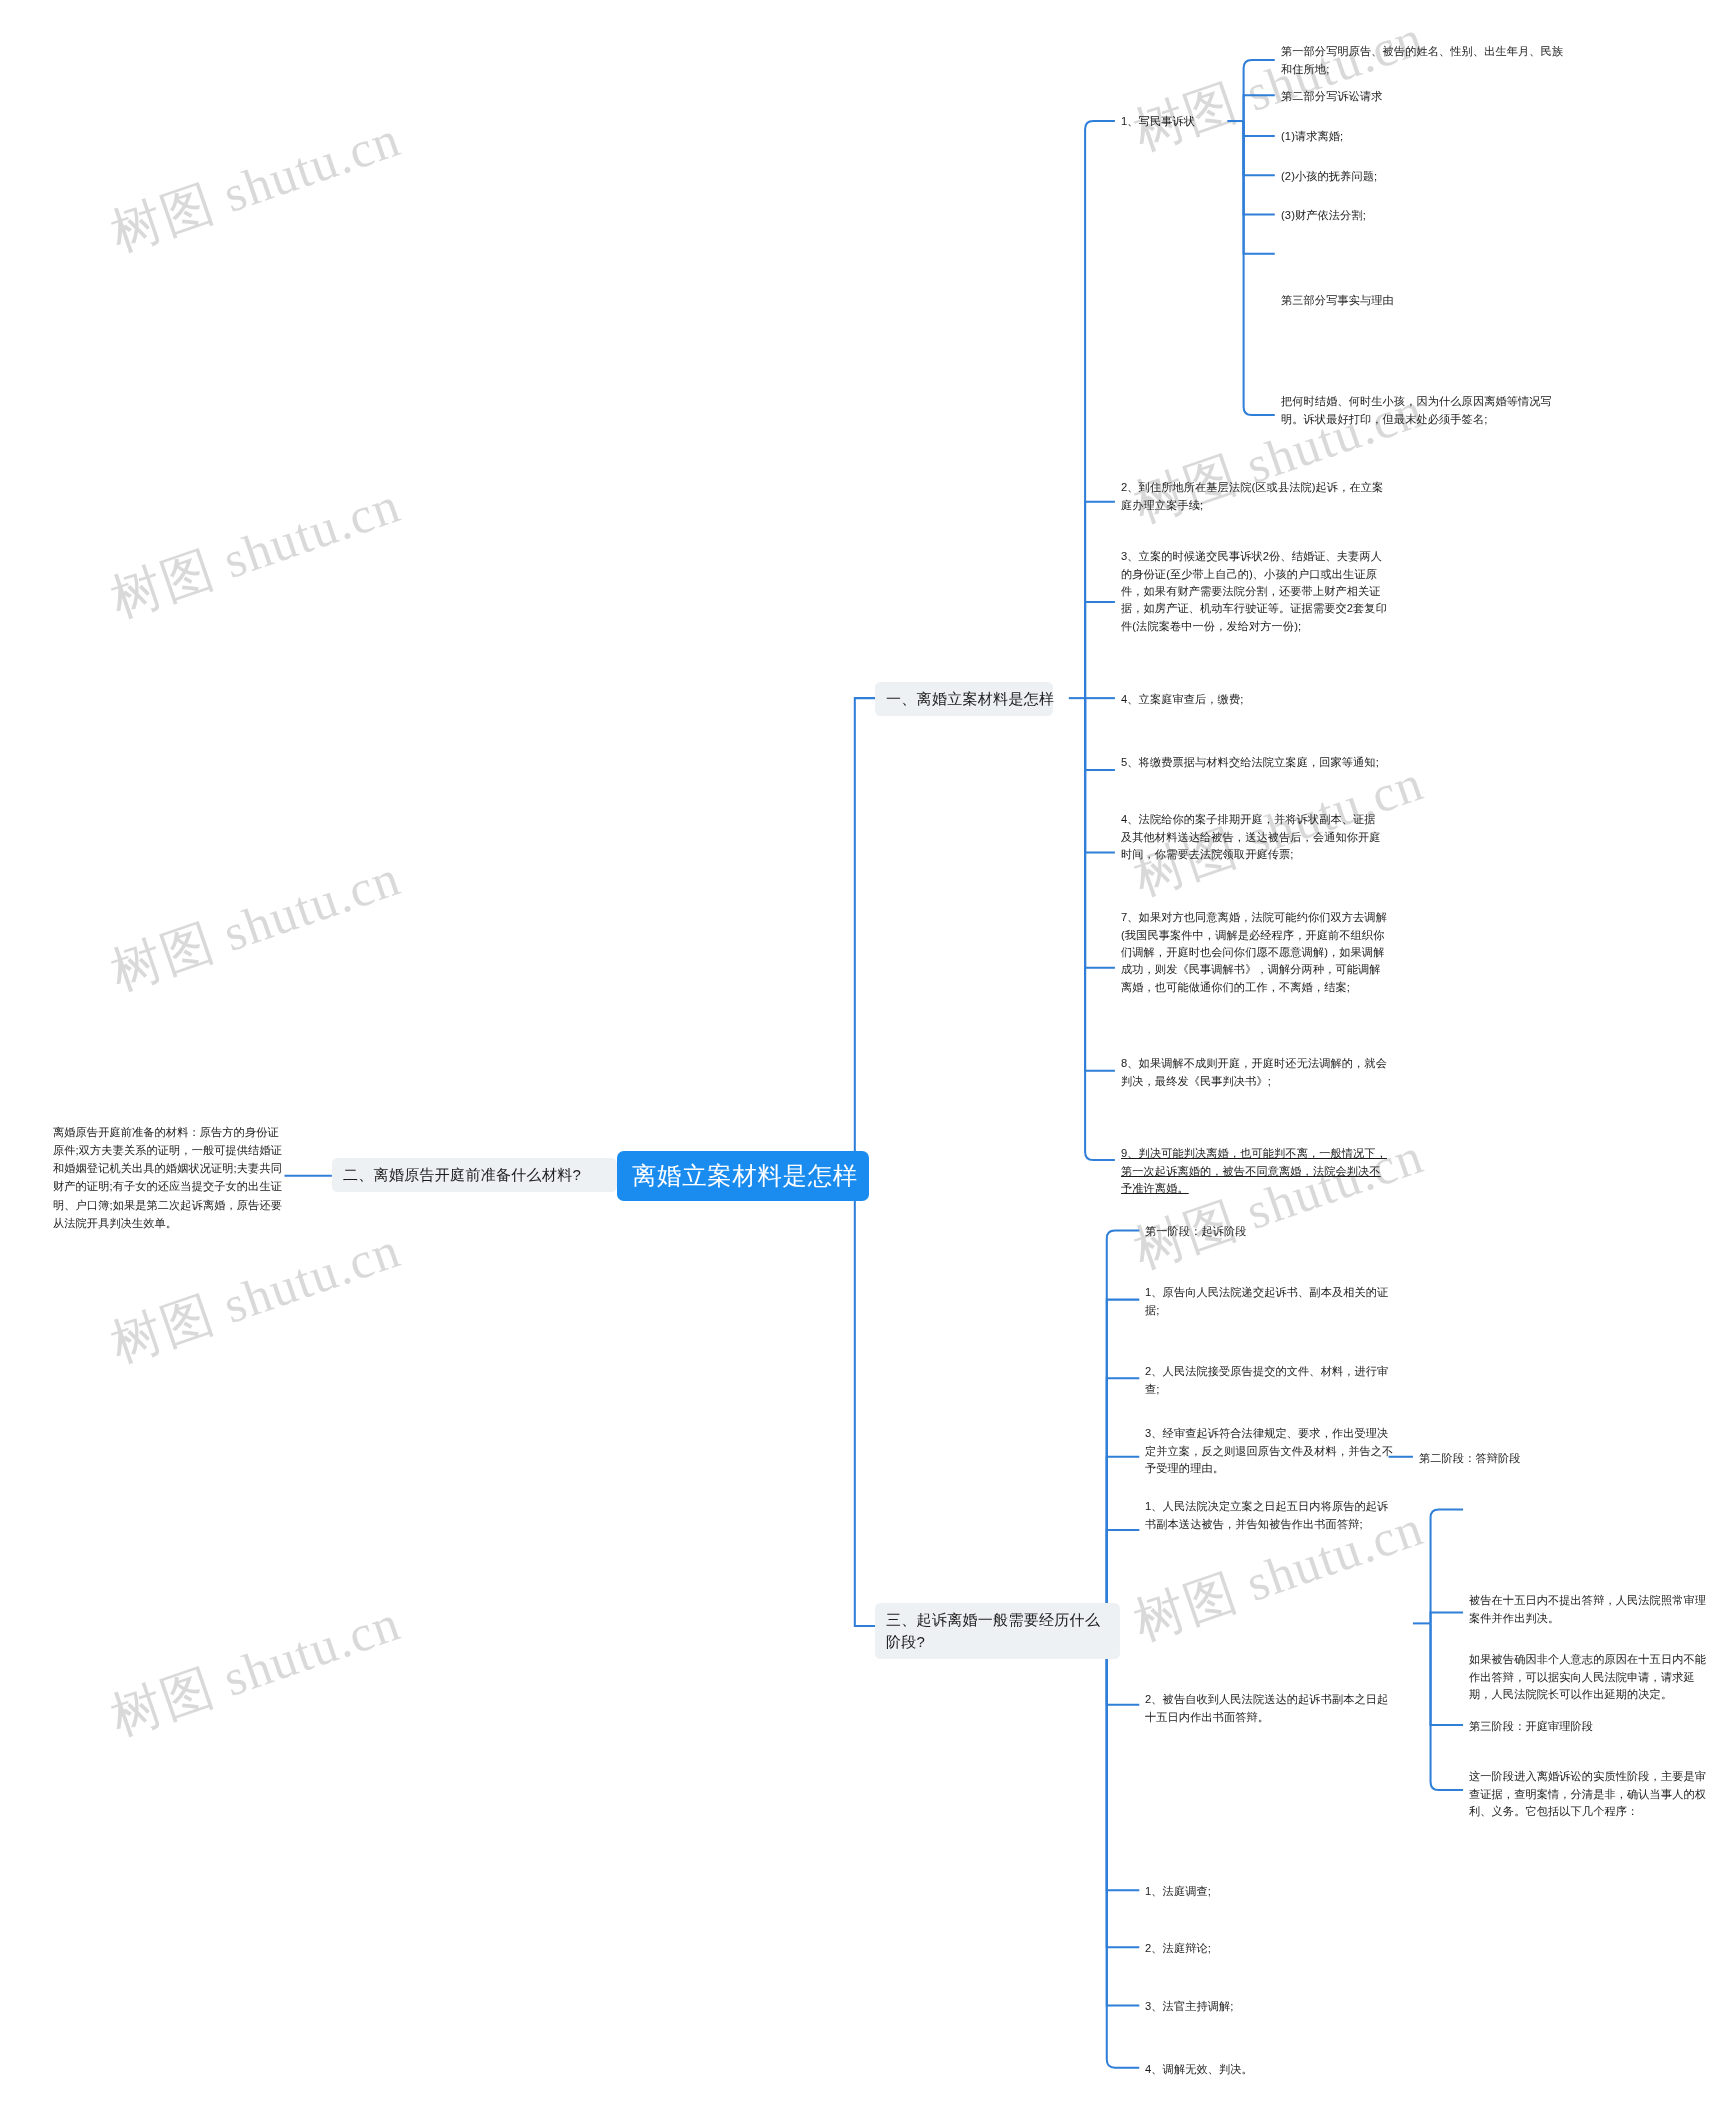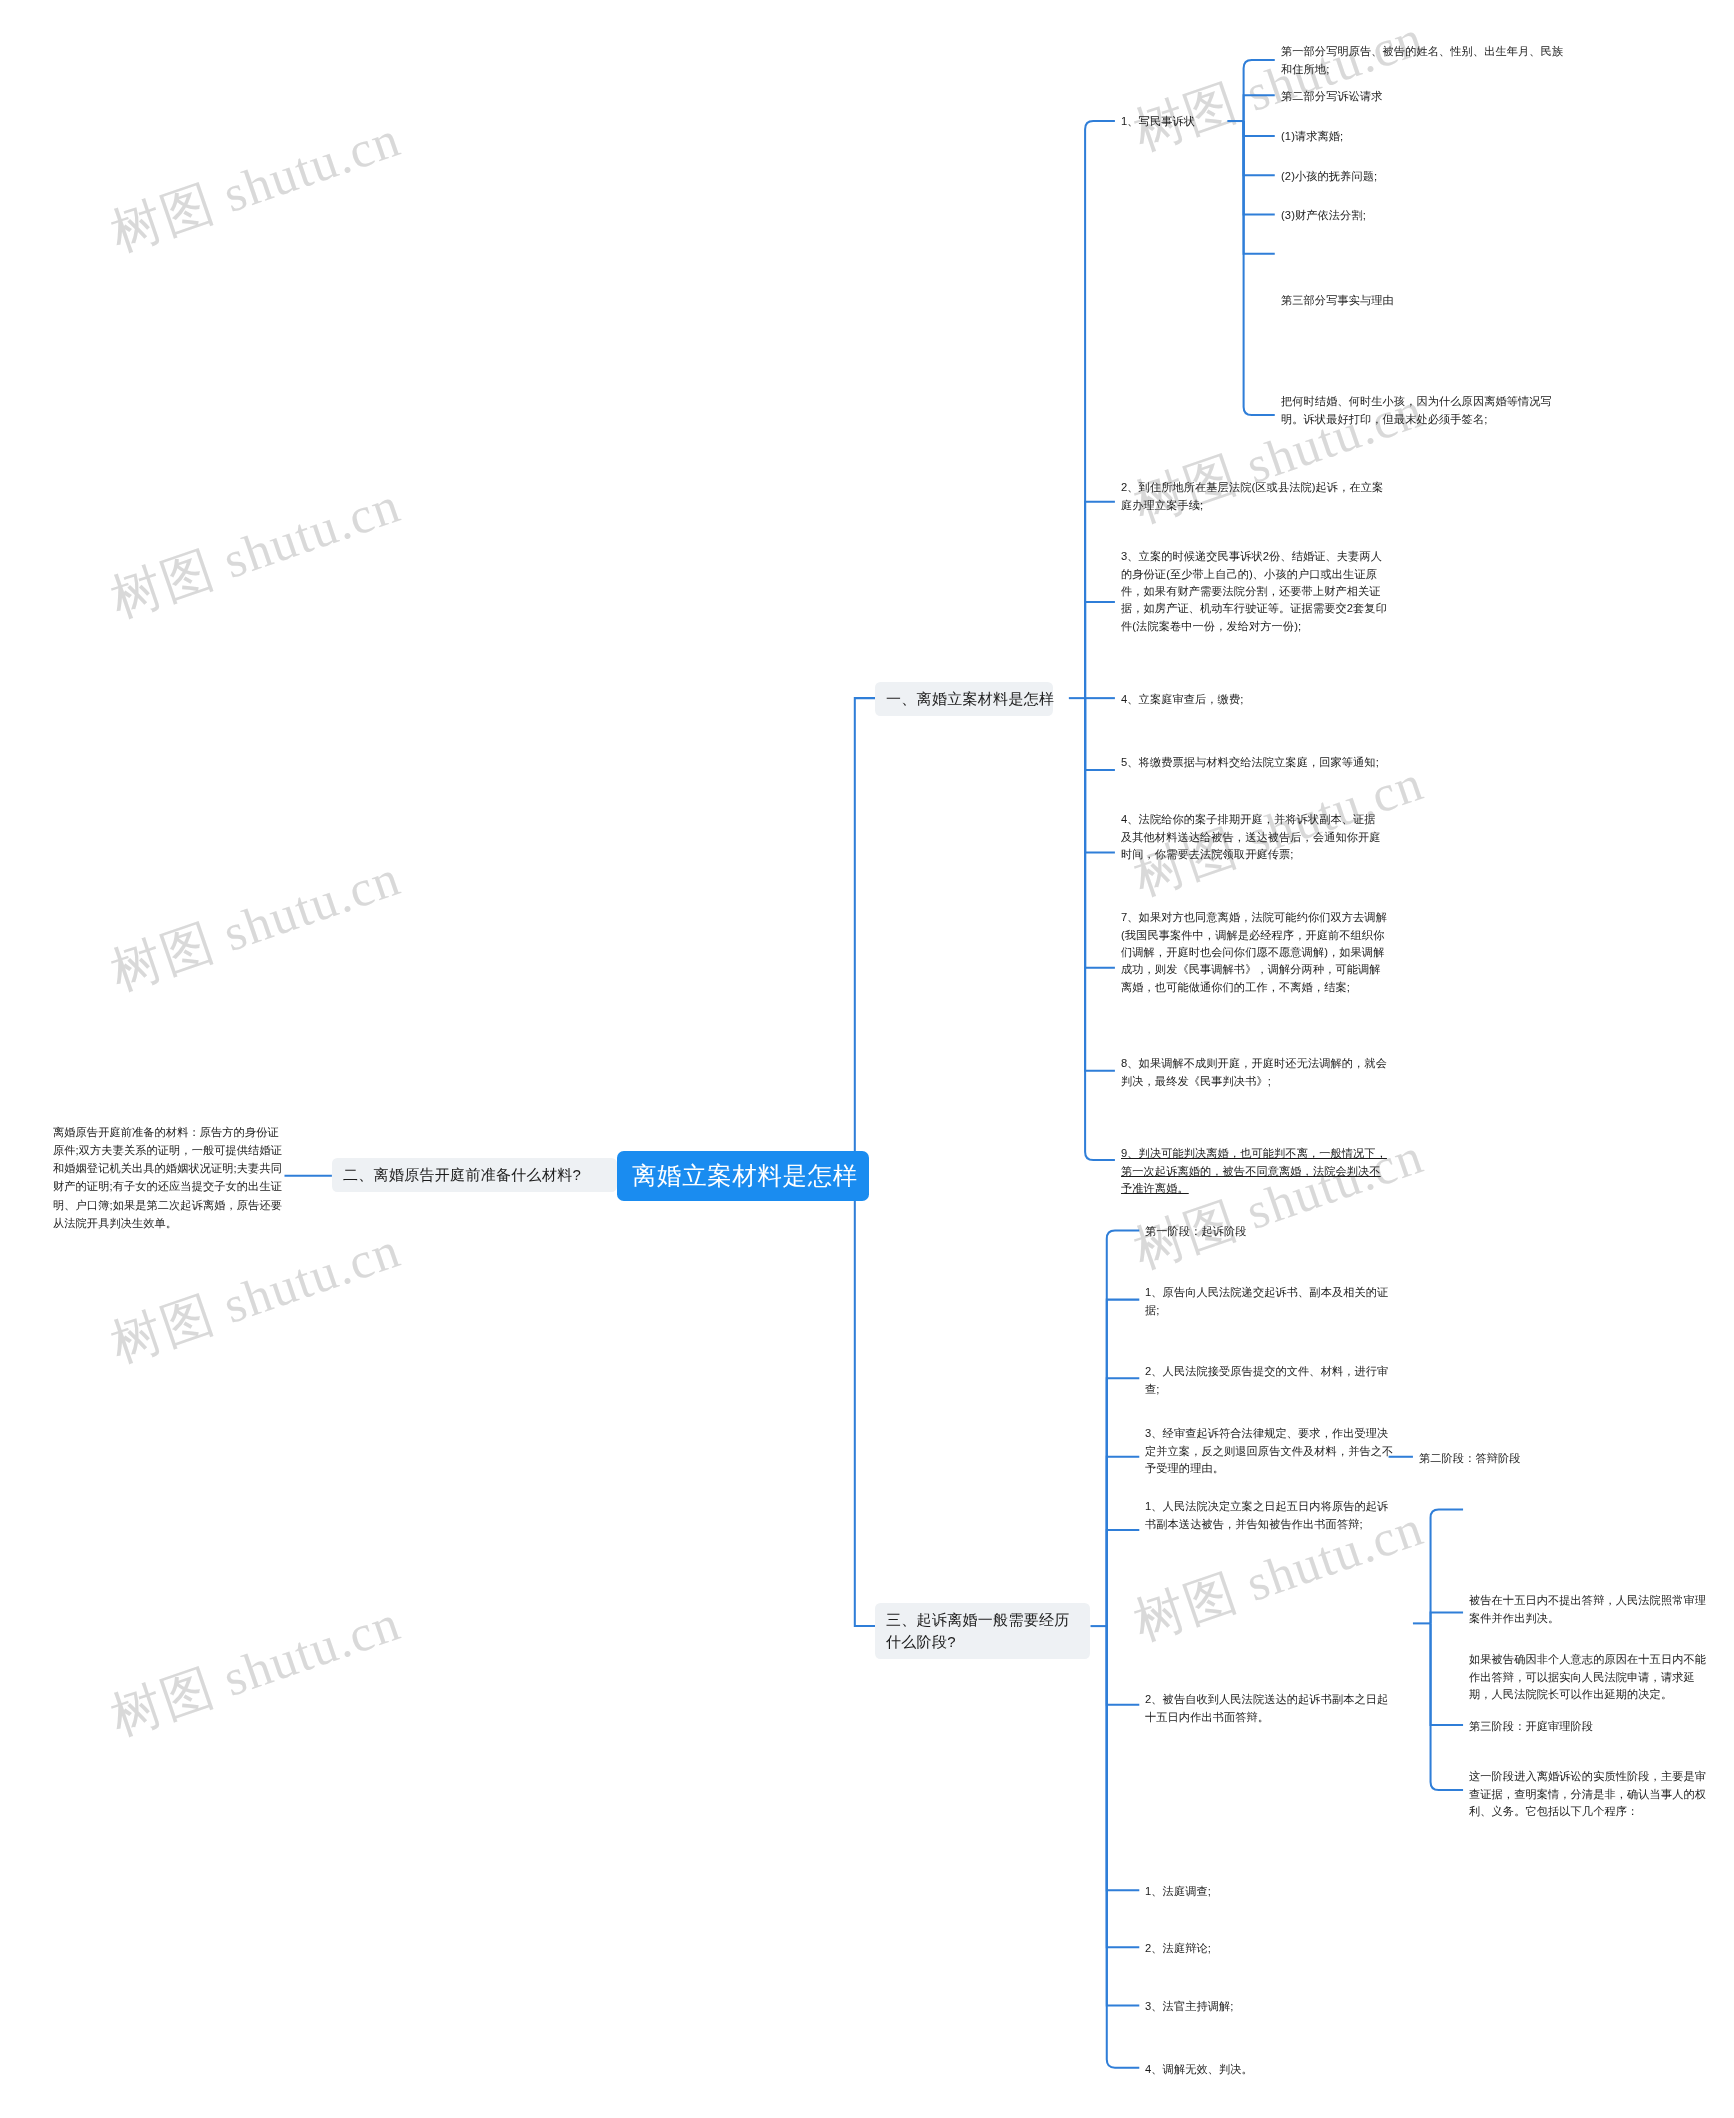--- a/index.html
+++ b/index.html
@@ -190,21 +190,21 @@
 
   <div class="node leaf" style="left:1121px; top:478px; width:271px;">2、到住所地所在基层法院(区或县法院)起诉，在立案庭办理立案手续;</div>
   <div class="node leaf" style="left:1121px; top:547px; width:268px;">3、立案的时候递交民事诉状2份、结婚证、夫妻两人的身份证(至少带上自己的)、小孩的户口或出生证原件，如果有财产需要法院分割，还要带上财产相关证据，如房产证、机动车行驶证等。证据需要交2套复印件(法院案卷中一份，发给对方一份);</div>
   <div class="node leaf" style="left:1121px; top:690px; width:217px;">4、立案庭审查后，缴费;</div>
   <div class="node leaf" style="left:1121px; top:753px; width:264px;">5、将缴费票据与材料交给法院立案庭，回家等通知;</div>
   <div class="node leaf" style="left:1121px; top:810px; width:264px;">4、法院给你的案子排期开庭，并将诉状副本、证据及其他材料送达给被告，送达被告后，会通知你开庭时间，你需要去法院领取开庭传票;</div>
   <div class="node leaf" style="left:1121px; top:908px; width:268px;">7、如果对方也同意离婚，法院可能约你们双方去调解(我国民事案件中，调解是必经程序，开庭前不组织你们调解，开庭时也会问你们愿不愿意调解)，如果调解成功，则发《民事调解书》，调解分两种，可能调解离婚，也可能做通你们的工作，不离婚，结案;</div>
   <div class="node leaf" style="left:1121px; top:1054px; width:268px;">8、如果调解不成则开庭，开庭时还无法调解的，就会判决，最终发《民事判决书》;</div>
   <div class="node leaf" style="left:1121px; top:1144px; width:268px;text-decoration:underline;">9、判决可能判决离婚，也可能判不离，一般情况下，第一次起诉离婚的，被告不同意离婚，法院会判决不予准许离婚。</div>
 
-  <div class="node lv1" style="left:875px; top:1603px; width:215px;">三、起诉离婚一般需要经历什么阶段?</div>
+  <div class="node lv1" style="left:875px; top:1603px; width:245px;">三、起诉离婚一般需要经历什么阶段?</div>
 
   <div class="node leaf" style="left:1145px; top:1222px; width:210px;">第一阶段：起诉阶段</div>
   <div class="node leaf" style="left:1145px; top:1283px; width:251px;">1、原告向人民法院递交起诉书、副本及相关的证据;</div>
   <div class="node leaf" style="left:1145px; top:1362px; width:251px;">2、人民法院接受原告提交的文件、材料，进行审查;</div>
   <div class="node leaf" style="left:1145px; top:1424px; width:251px;">3、经审查起诉符合法律规定、要求，作出受理决定并立案，反之则退回原告文件及材料，并告之不予受理的理由。</div>
 
   <div class="node leaf" style="left:1419px; top:1449px; width:203px;">第二阶段：答辩阶段</div>
 
   <div class="node leaf" style="left:1145px; top:1497px; width:251px;">1、人民法院决定立案之日起五日内将原告的起诉书副本送达被告，并告知被告作出书面答辩;</div>
   <div class="node leaf" style="left:1145px; top:1690px; width:251px;">2、被告自收到人民法院送达的起诉书副本之日起十五日内作出书面答辩。</div>

